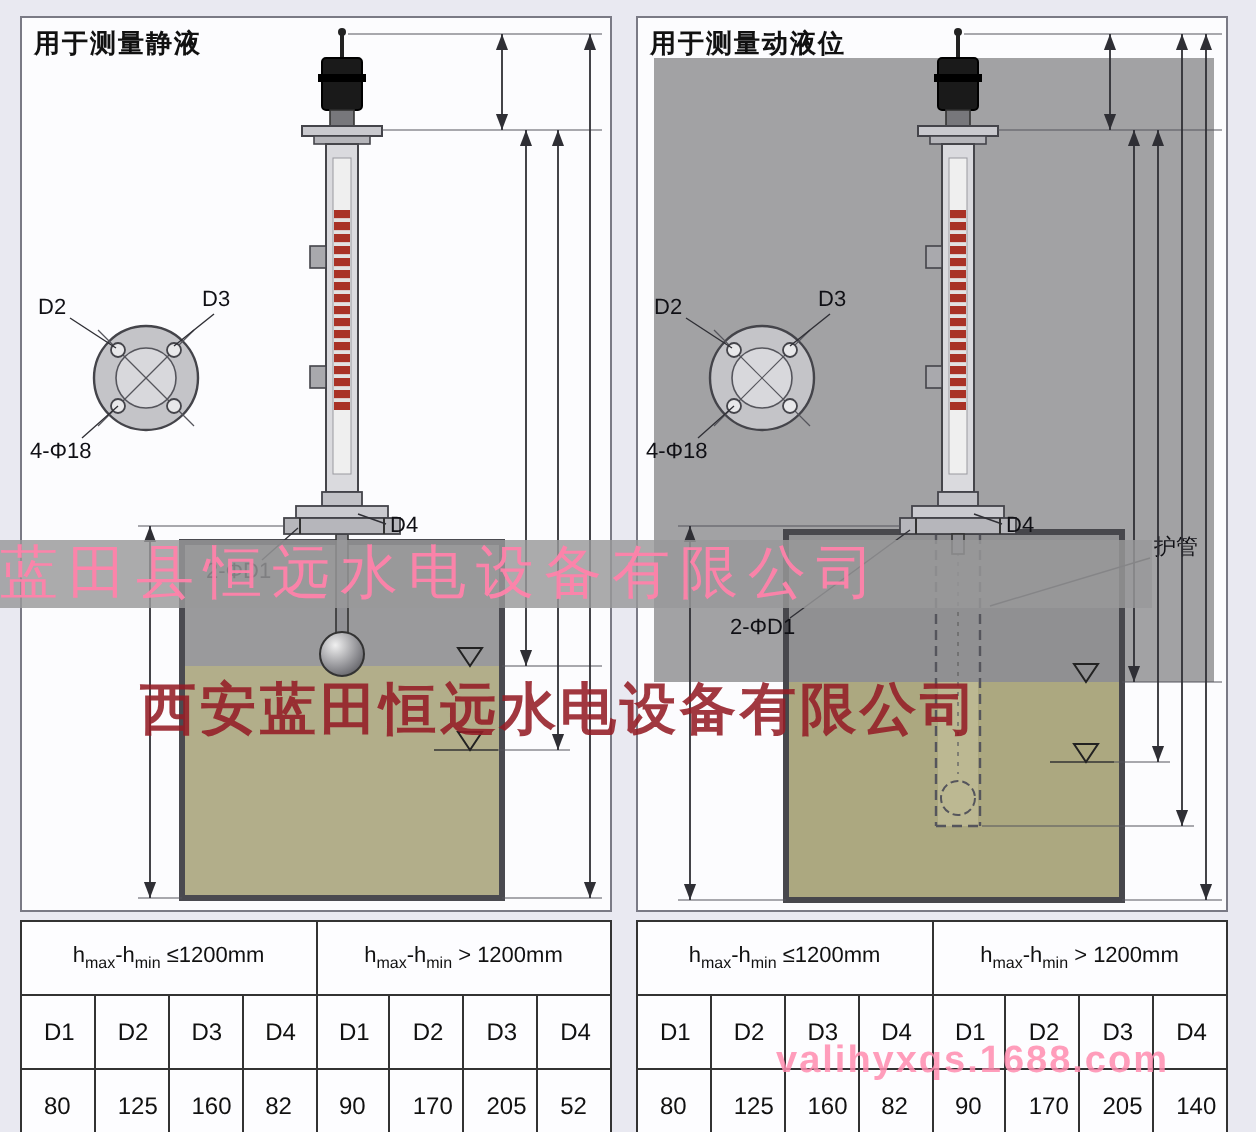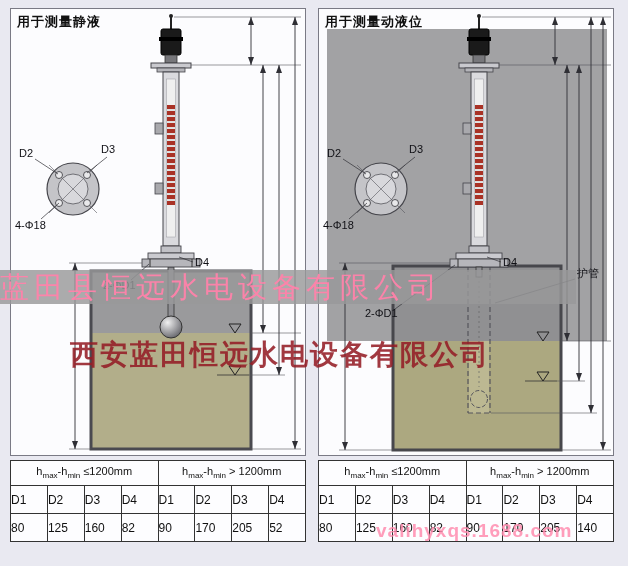--- a/index.html
+++ b/index.html
@@ -6,25 +6,25 @@
   body { font-family:"Liberation Sans", sans-serif; background:#fff; }
   .screen { position:relative; width:628px; height:566px; background:#E9E9F1; overflow:hidden; }
   .panel { position:absolute; top:8px; width:296px; height:448px; background:#FCFCFE; border:1px solid #7a7a85; }
   .panel svg { position:absolute; left:0; top:0; }
   .panel-title { position:absolute; left:6px; top:4px; font-size:13px; font-weight:bold; color:#111; letter-spacing:1px; }
   .wm-band { position:absolute; left:0; top:270px; width:576px; height:34px; background:rgba(152,152,154,0.82);
              line-height:34px; font-size:29px; font-weight:normal; letter-spacing:5px;
              color:rgba(255,130,170,0.95); white-space:nowrap; }
   .wm-mid  { position:absolute; left:0; top:336px; width:560px; text-align:center; font-size:28px; font-weight:bold;
              letter-spacing:2px; color:rgba(148,28,38,0.88); white-space:nowrap; }
-  .wm-corner { position:absolute; left:376px; top:520px; font-size:19px; font-weight:bold; letter-spacing:1px;
+  .wm-corner { position:absolute; left:388px; top:520px; font-size:19px; font-weight:bold; letter-spacing:1px;
              color:rgba(255,140,175,0.85); white-space:nowrap; }
   table.spec { position:absolute; top:460px; width:296px; border-collapse:collapse; background:#FDFDFF;
              font-size:12px; color:#111; table-layout:fixed; }
-  table.spec th, table.spec td { border:1px solid #333; padding:0; height:28px; font-weight:normal; }
+  table.spec th, table.spec td { border:1px solid #333; padding:11px; height:28px; font-weight:normal; }
   table.spec tr.grp th { height:25px; font-size:11px; }
   table.spec sub { font-size:8px; }
   .lbl { font-size:11px; fill:#101015; }
   .dim { stroke:#2f2f35; stroke-width:0.9; }
   .wit { stroke:#55555c; stroke-width:0.6; }
   .ldr { stroke:#2f2f35; stroke-width:0.7; fill:none; }
   .tri { fill:none; stroke:#222; stroke-width:1; }
 </style>
 </head>
 <body>

